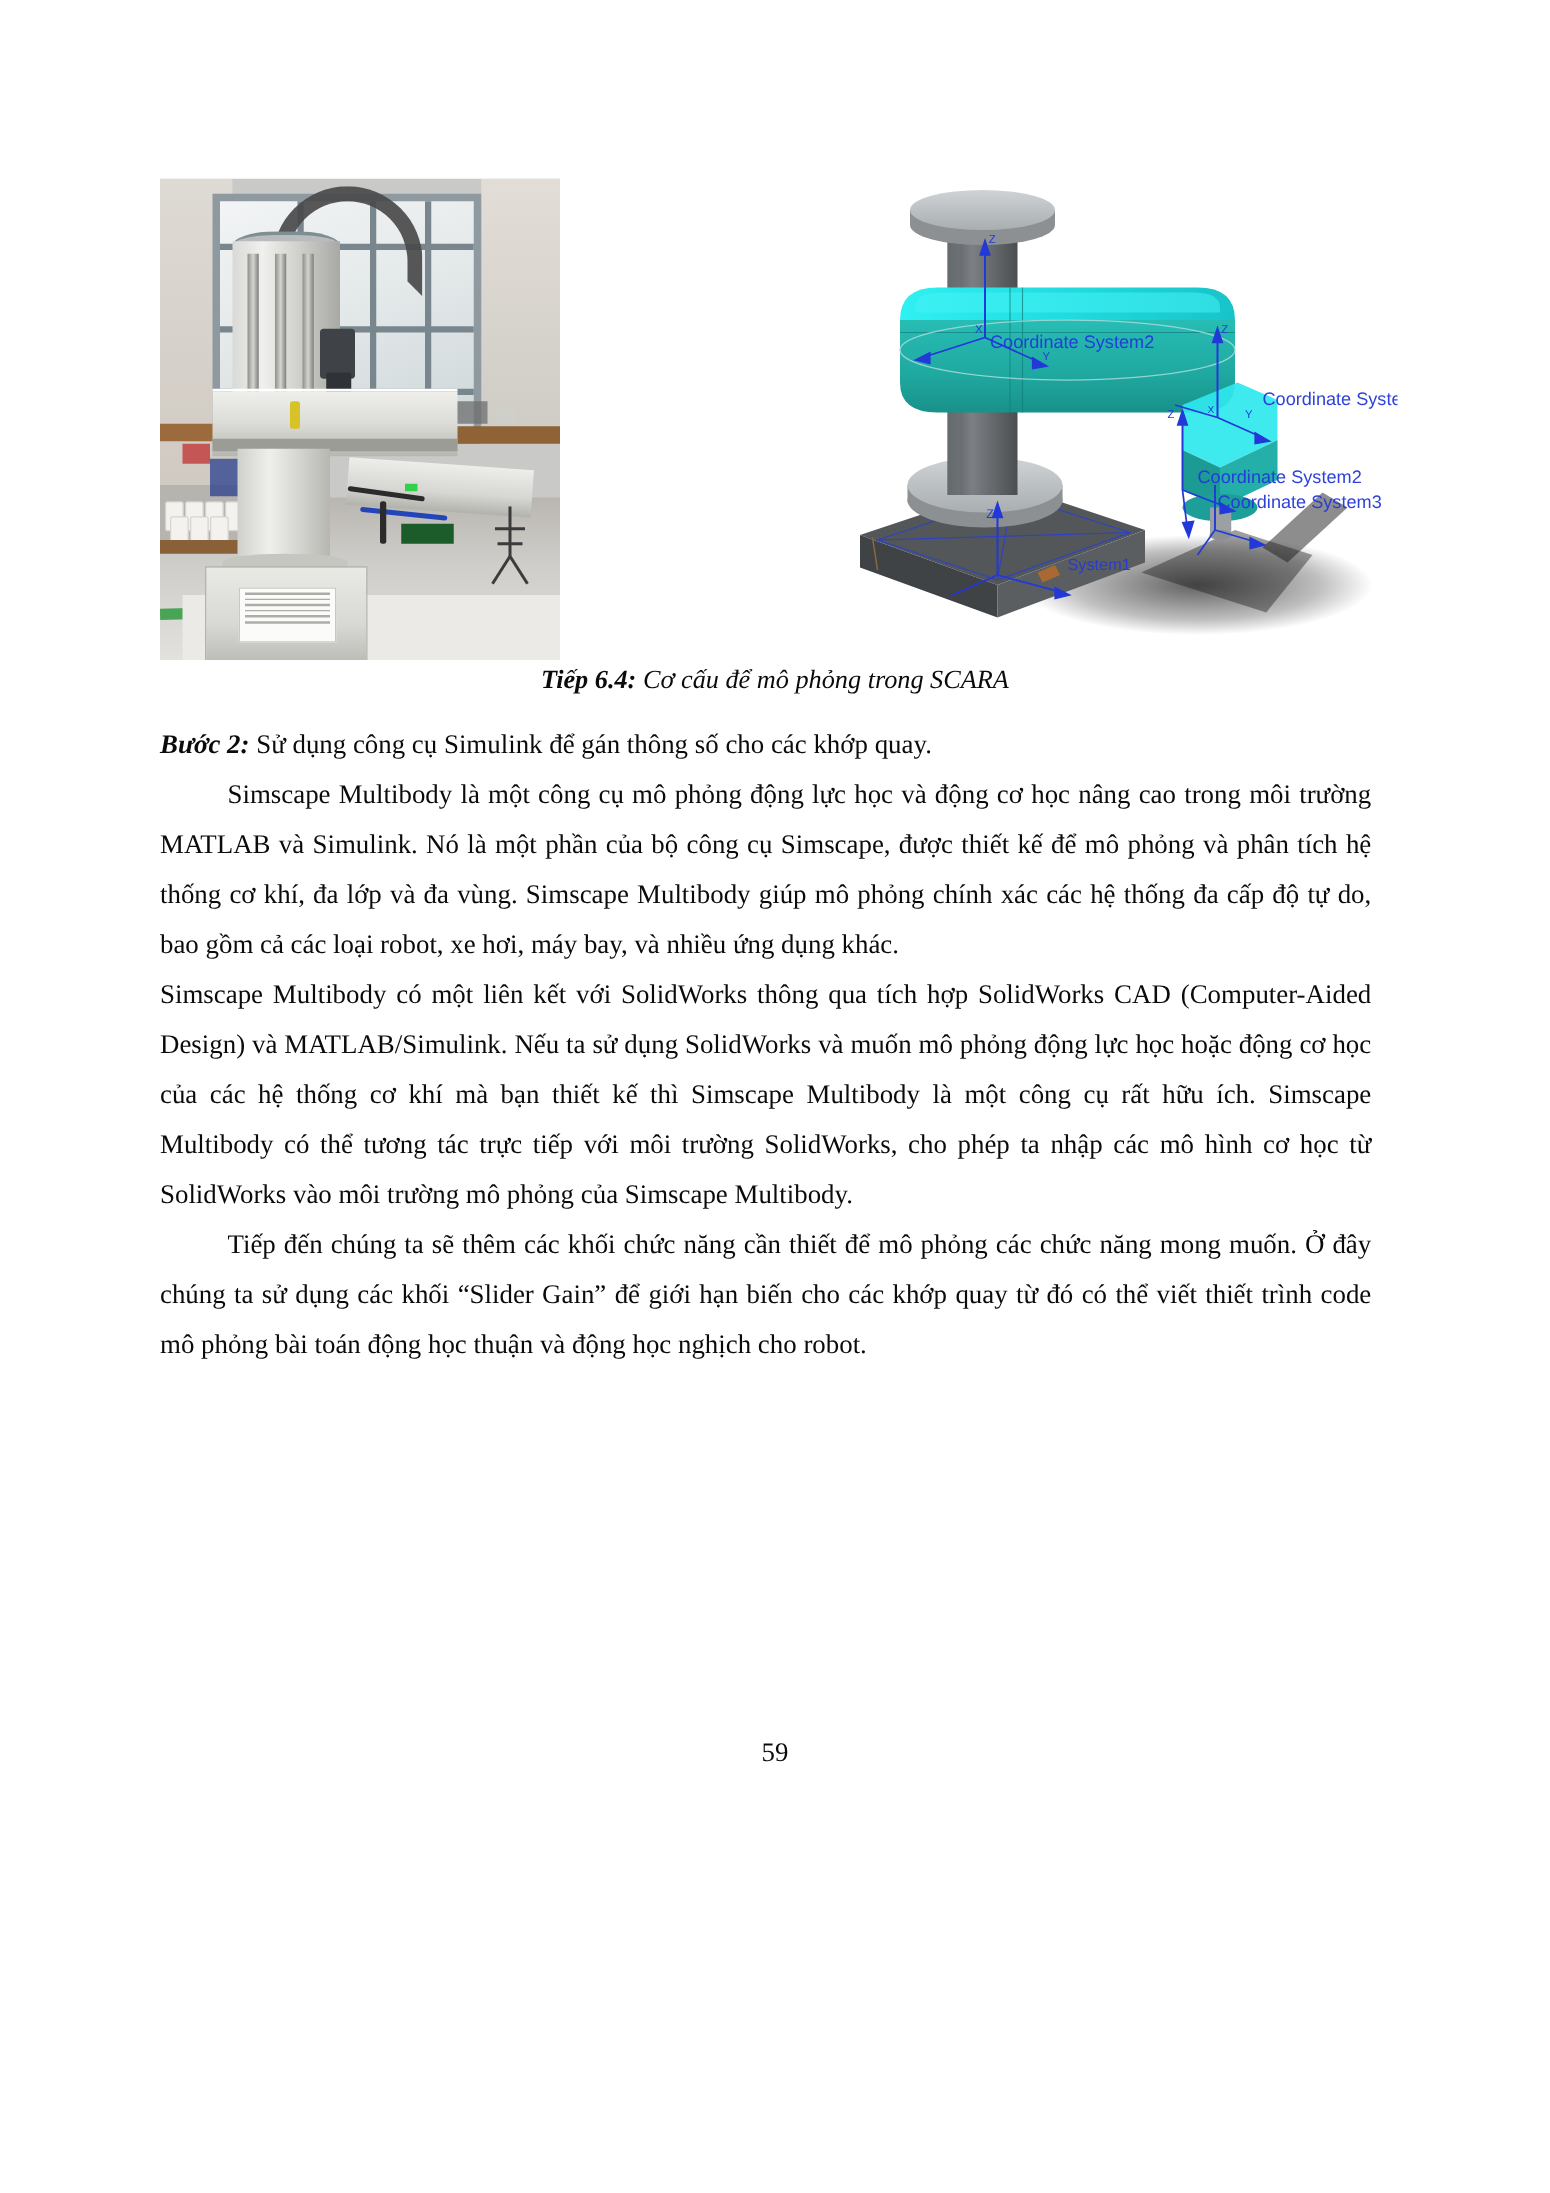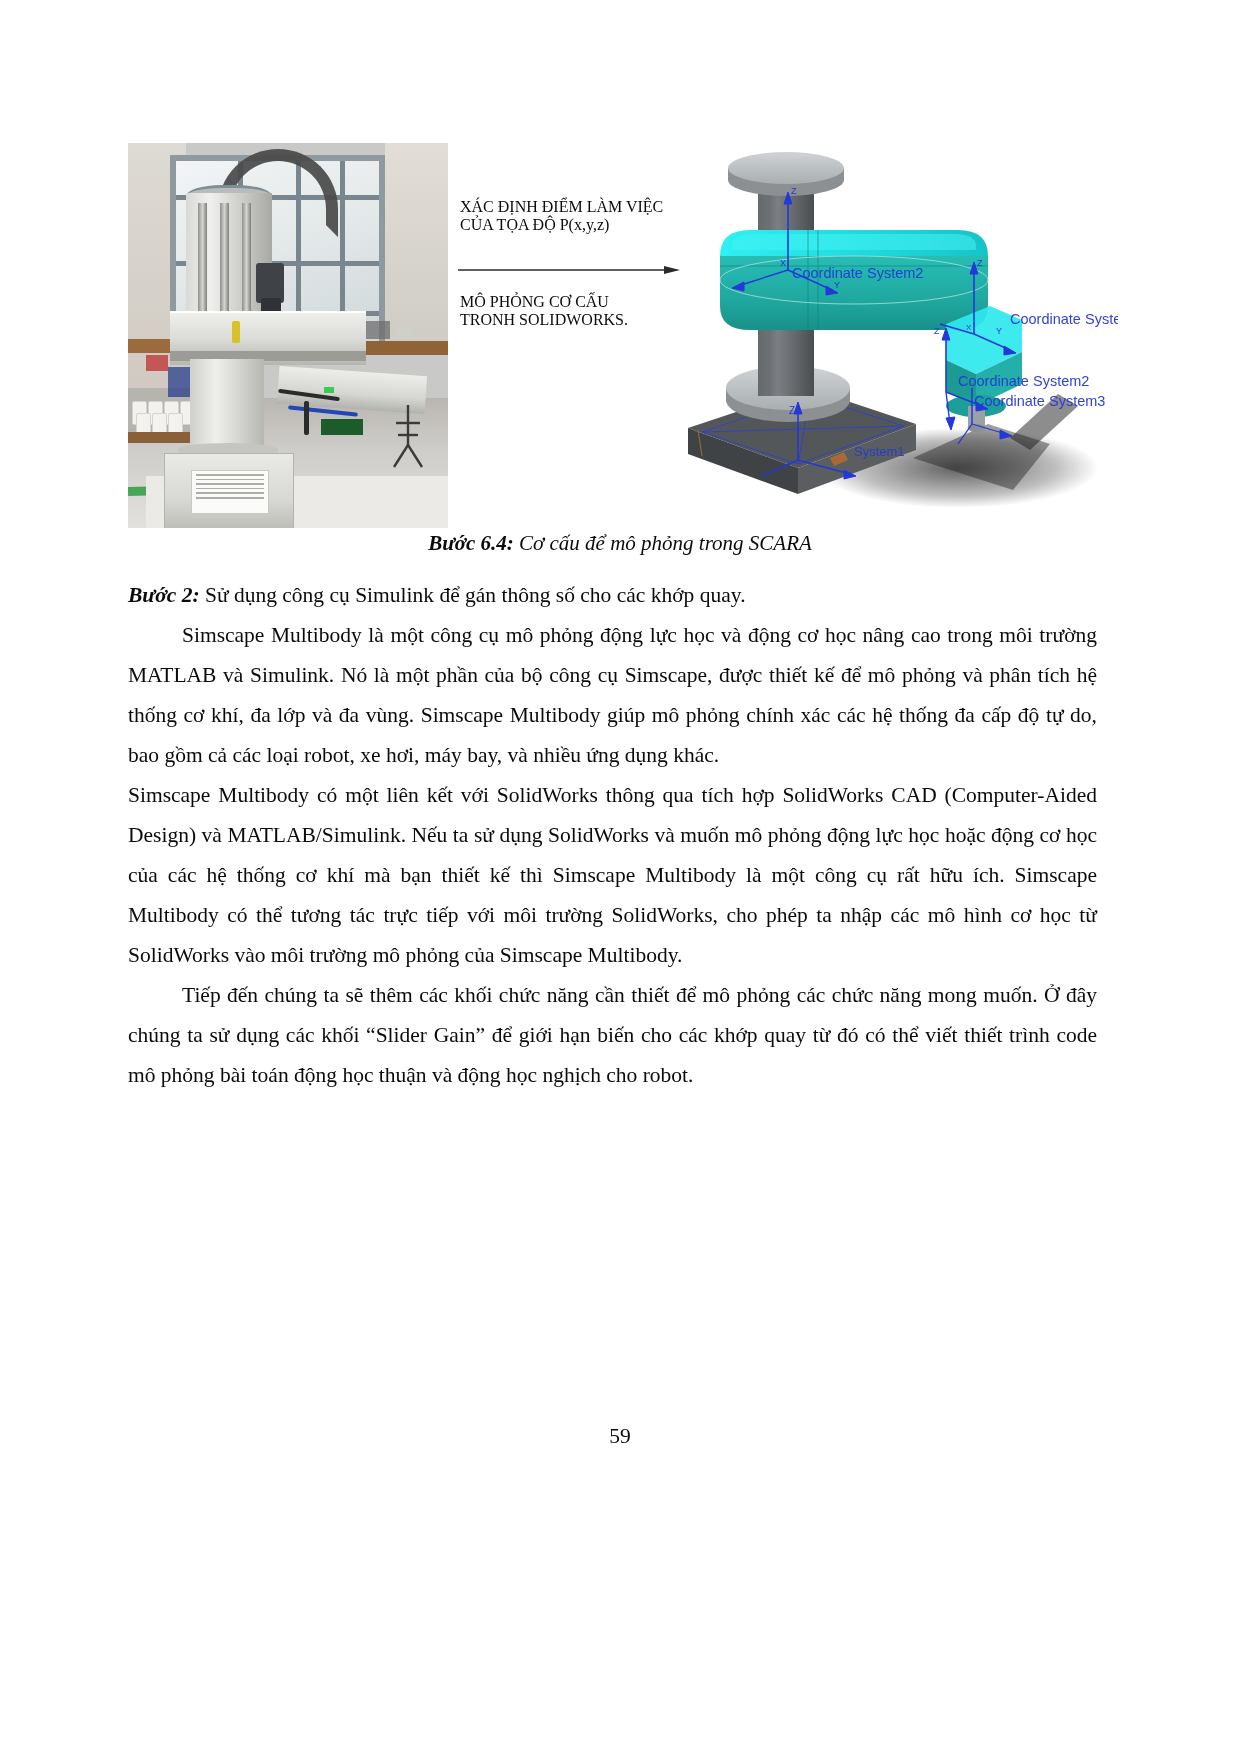--- a/index.html
+++ b/index.html
@@ -233,21 +233,21 @@
     line-height: 40px;
     text-align: justify;
   }
   .body-text p { margin: 0 16px 0 0; }
   .p-indent { text-indent: 54px; }
   .lead { font-weight: 700; font-style: italic; }
 
   .page-number {
     position: absolute;
     left: 0; right: 0;
-    top: 1424px;
+    top: 1390px;
     text-align: center;
     font-size: 21.5px;
   }
 </style>
 </head>
 <body>
 
 <div class="page">
 
   <div class="figure-block">
@@ -323,36 +323,20 @@
             <path d="M22 0 L22 40"></path>
             <path d="M22 40 L8 62"></path>
             <path d="M22 40 L36 62"></path>
             <path d="M10 18 L34 18"></path>
             <path d="M12 30 L32 30"></path>
           </g>
         </svg>
       </div>
     </div>
 
-    <div class="mid">
-      <div class="mid-top">
-        <div>XÁC  ĐỊNH ĐIỂM LÀM VIỆC</div>
-        <div>CỦA TỌA ĐỘ P(x,y,z)</div>
-      </div>
-      <div class="mid-arrow">
-        <svg width="222" height="10" viewBox="0 0 222 10">
-          <line x1="0" y1="5" x2="210" y2="5" stroke="#2b2b2b" stroke-width="1.3"></line>
-          <polygon points="222,5 206,1 206,9" fill="#2b2b2b"></polygon>
-        </svg>
-      </div>
-      <div class="mid-bot">
-        <div>MÔ PHỎNG CƠ CẤU</div>
-        <div>TRONH SOLIDWORKS.</div>
-      </div>
-    </div>
 
     <div class="cad">
       <svg width="460" height="390" viewBox="0 0 460 390">
         <defs>
           <linearGradient id="gTealTop" x1="0" y1="0" x2="1" y2="0">
             <stop offset="0%" stop-color="#2ff0f2"></stop>
             <stop offset="55%" stop-color="#1fd9dd"></stop>
             <stop offset="100%" stop-color="#17c3c8"></stop>
           </linearGradient>
           <linearGradient id="gTealSide" x1="0" y1="0" x2="0" y2="1">
@@ -501,21 +485,21 @@
         </g>
         <g>
           <path d="M172 320 L186 314 L190 322 L176 328 Z" fill="#b86b2a" opacity="0.85"></path>
         </g>
       </svg>
     </div>
 
   </div>
 
   <div class="caption">
-    <span class="cap-strong">Bước 6.4:</span><span class="cap-em"> Cơ cấu để mô phỏng trong SCARA</span>
+    <span class="cap-strong">Tiếp 6.4:</span><span class="cap-em"> Cơ cấu để mô phỏng trong SCARA</span>
   </div>
 
   <div class="body-text">
     <p><span class="lead">Bước 2:</span><span> Sử dụng công cụ Simulink để gán thông số cho các khớp quay.</span></p>
     <p class="p-indent">Simscape Multibody là một công cụ mô phỏng động lực học và động cơ học nâng cao trong môi trường MATLAB và Simulink. Nó là một phần của bộ công cụ Simscape, được thiết kế để mô phỏng và phân tích hệ thống cơ khí, đa lớp và đa vùng. Simscape Multibody giúp mô phỏng chính xác các hệ thống đa cấp độ tự do, bao gồm cả các loại robot, xe hơi, máy bay, và nhiều ứng dụng khác.</p>
     <p>Simscape Multibody có một liên kết với SolidWorks thông qua tích hợp SolidWorks CAD (Computer-Aided Design) và MATLAB/Simulink. Nếu ta sử dụng SolidWorks và muốn mô phỏng động lực học hoặc động cơ học của các hệ thống cơ khí mà bạn thiết kế thì Simscape Multibody là một công cụ rất hữu ích. Simscape Multibody có thể tương tác trực tiếp với môi trường SolidWorks, cho phép ta nhập các mô hình cơ học từ SolidWorks vào môi trường mô phỏng của Simscape Multibody.</p>
     <p class="p-indent">Tiếp đến chúng ta sẽ thêm các khối chức năng cần thiết để mô phỏng các chức năng mong muốn. Ở đây chúng ta sử dụng các khối “Slider Gain” để giới hạn biến cho các khớp quay từ đó có thể viết thiết trình code mô phỏng bài toán động học thuận và động học nghịch cho robot.</p>
   </div>
 
   <div class="page-number">59</div>

